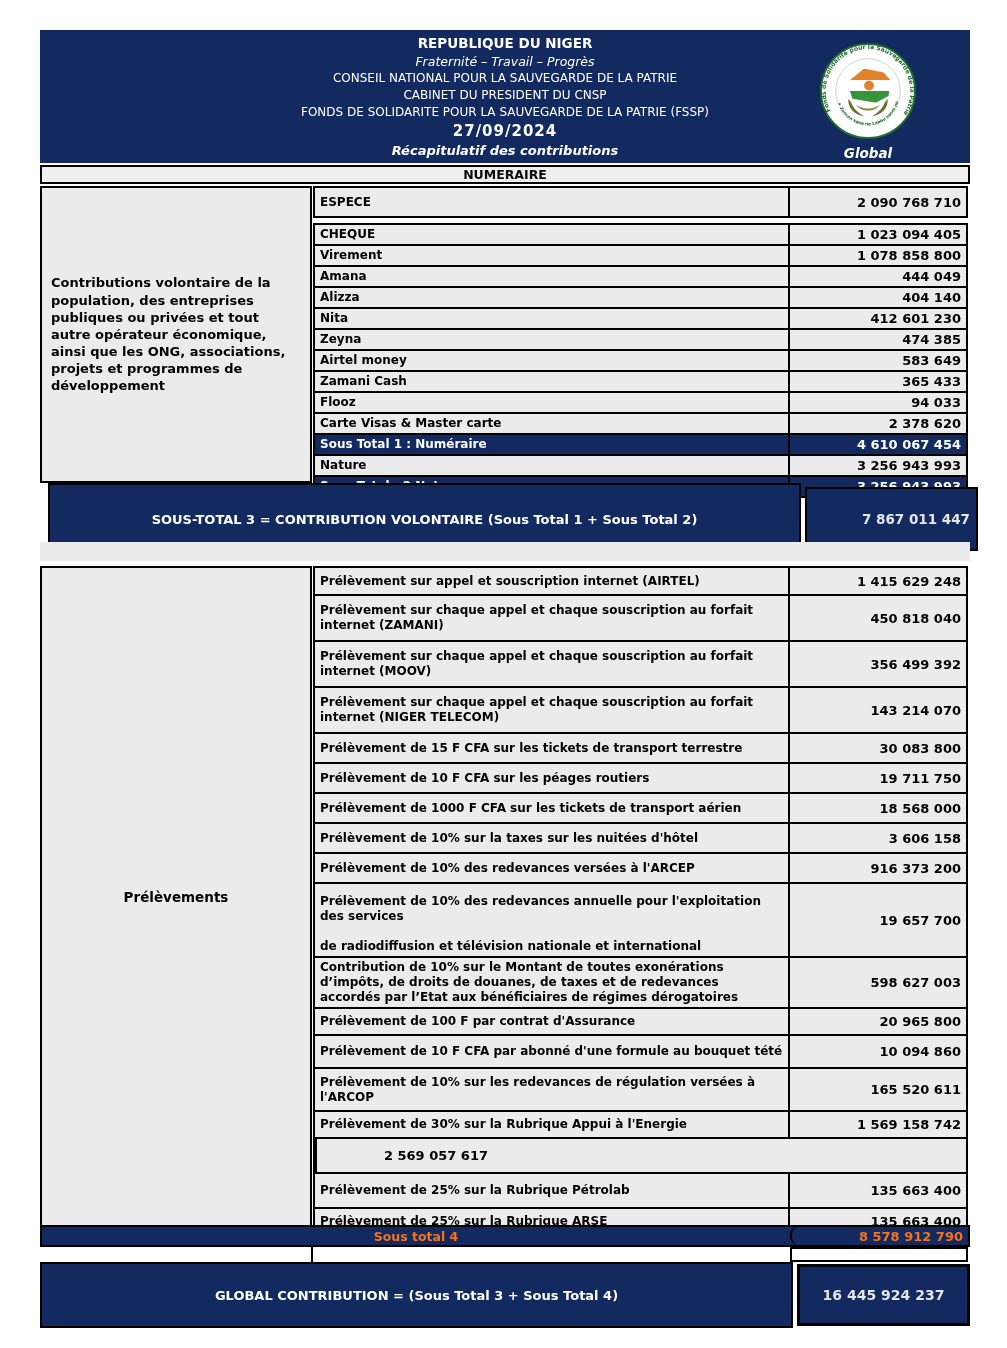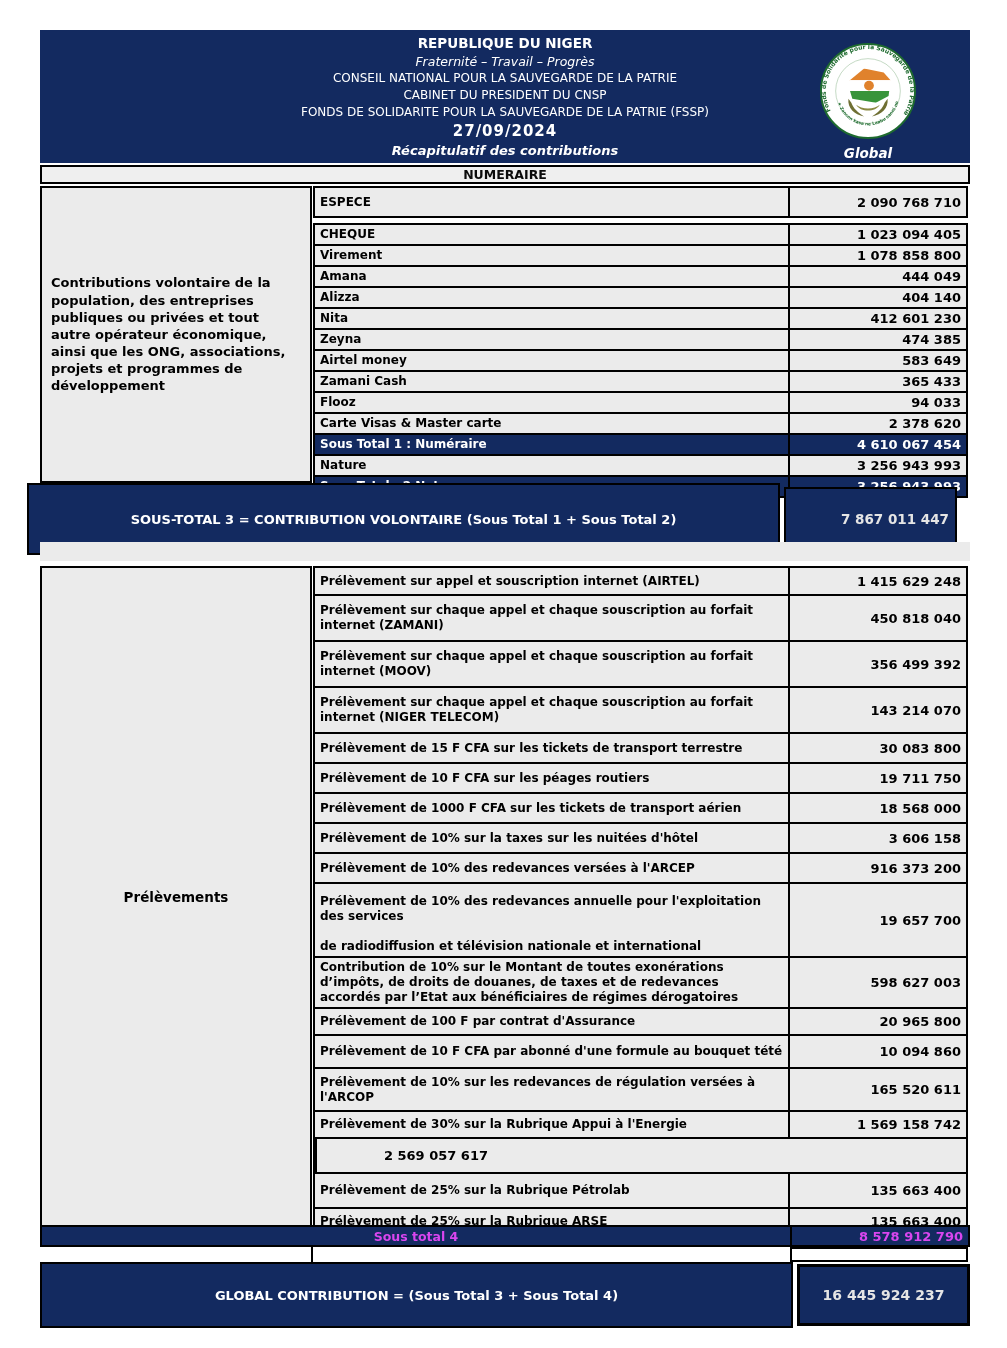--- a/index.html
+++ b/index.html
@@ -44,36 +44,36 @@
   .row + .row{margin-top:-2px;}
   .rgap{margin-bottom:5px;}
   .row .lbl{flex:1;padding:2px 5px;font-weight:bold;font-size:12px;line-height:1.25;
             display:flex;flex-direction:column;justify-content:center;}
   .row .val{width:178px;border-left:2px solid var(--border);display:flex;align-items:center;
             justify-content:flex-end;padding:2px 5px;font-weight:bold;font-size:13px;box-sizing:border-box;}
   .row.navy{background:var(--navy);color:#fff;}
   .preline{white-space:pre-line;margin-top:8px;}
 
   
-  .st3{left:27px;top:483px;width:930px;height:72px;}
+  .st3{left:48px;top:483px;width:930px;height:72px;}
   .global{left:40px;top:1262px;width:930px;height:66px;}
   .band{position:absolute;left:0;top:0;bottom:0;width:753px;background:var(--navy);
         border:2px solid var(--border);display:flex;align-items:center;justify-content:center;
         color:#fff;font-weight:bold;font-size:13px;box-sizing:border-box;}
   .band-val{position:absolute;left:757px;right:0;top:4px;bottom:4px;background:var(--navy);
         border:2px solid var(--border);display:flex;align-items:center;justify-content:flex-end;
         padding:6px 6px;color:#e5e5e5;font-weight:bold;font-size:13.5px;box-sizing:border-box;}
   .global .band-val{top:2px;bottom:2px;border-width:3px;justify-content:center;font-size:14px;}
 
   
   .st4{left:40px;top:1225px;width:930px;height:22px;background:var(--navy);border:2px solid var(--border);
-       display:flex;color:#d946ef;font-weight:bold;box-sizing:border-box;}
+       display:flex;color:#f97316;font-weight:bold;box-sizing:border-box;}
   .st4 .st4-lbl{width:748px;display:flex;align-items:center;justify-content:center;font-size:12.5px;}
   .st4 .st4-val{flex:1;border-left:2px solid var(--border);display:flex;align-items:center;
-       justify-content:flex-end;padding:4px 5px;font-size:13px;}
+       justify-content:flex-end;padding:4px 5px;font-size:13px;border-radius:8px;}
 
   .gray-strip{left:40px;top:542px;width:930px;height:19px;background:var(--row-gray);}
   .empty-cell{left:790px;top:1247px;width:178px;height:15px;background:#fff;border:2px solid var(--border);}
   .vline{left:311px;top:1247px;width:2px;height:15px;background:var(--border);}
 </style>
 </head>
 <body>
 
 <div class="page">
 

